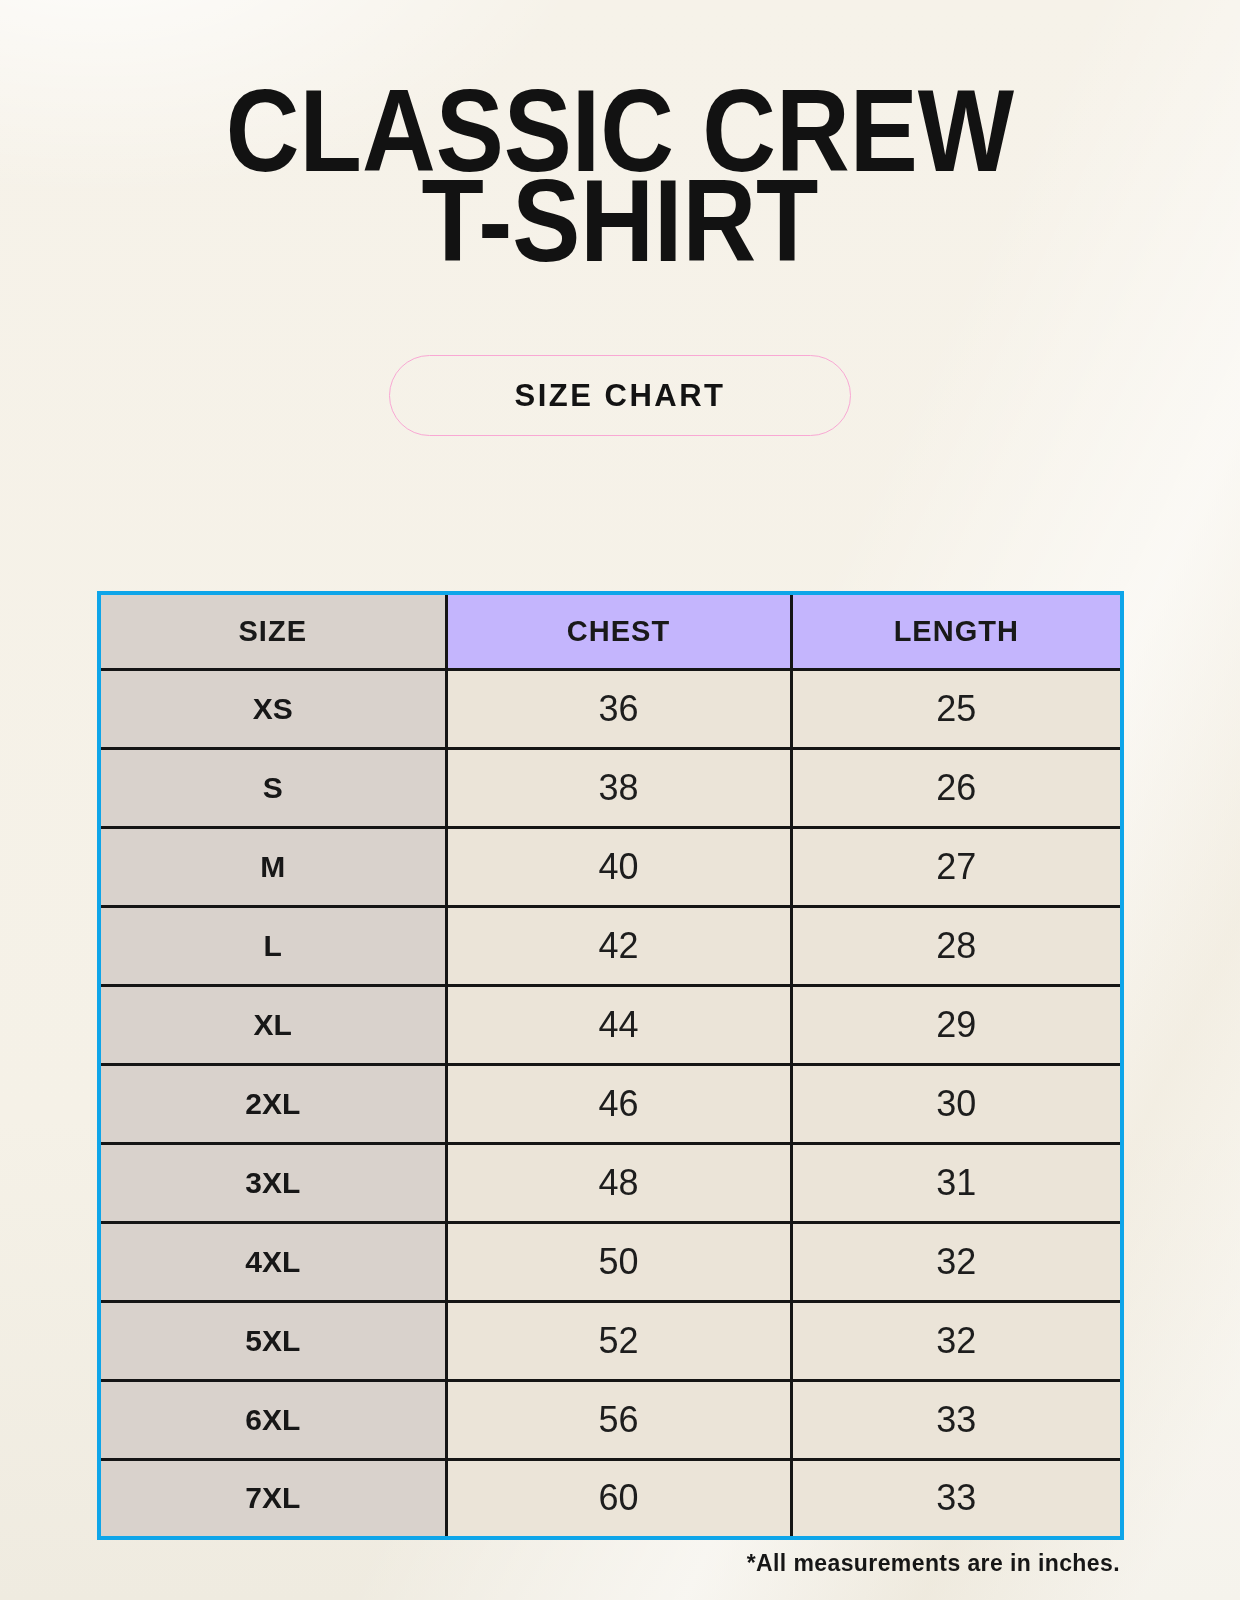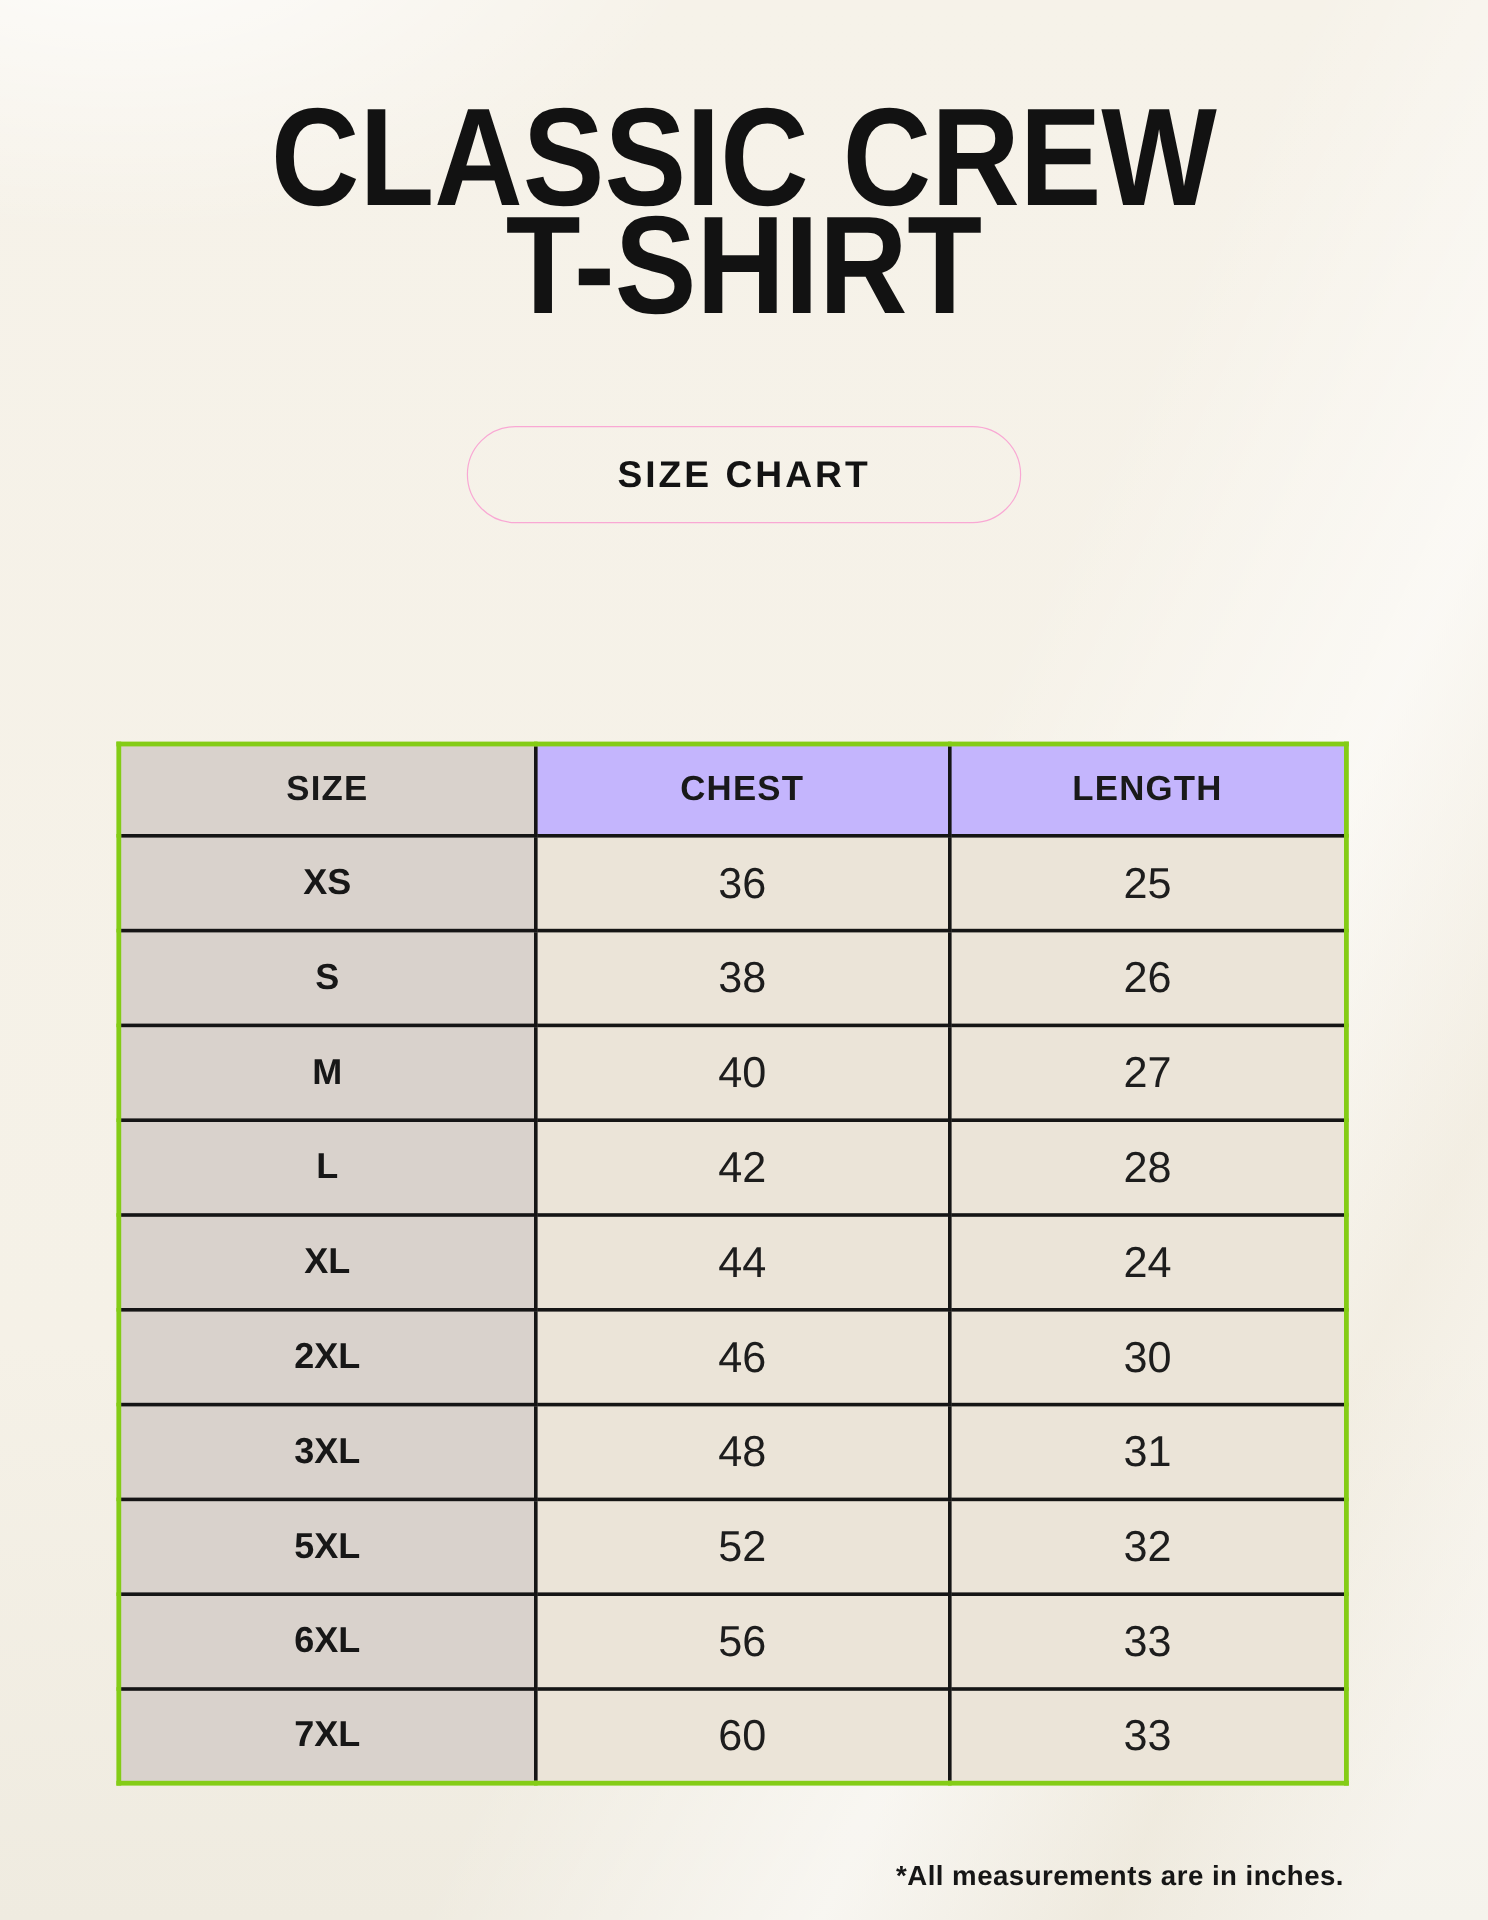--- a/index.html
+++ b/index.html
@@ -41,24 +41,24 @@
     font-size: 31px;
     font-weight: 600;
     letter-spacing: 2.5px;
     color: #131313;
   }
 
   table.size-table {
     border-collapse: collapse;
     position: absolute;
     left: 97px;
-    top: 532px;
+    top: 505px;
     width: 1023px;
     table-layout: fixed;
-    border: 4px solid #84cc16;
+    border: 4px solid #0ea5e9;
   }
   .size-table col.c1 { width: 347px; }
   .size-table col.c2 { width: 345px; }
   .size-table col.c3 { width: 331px; }
   .size-table th, .size-table td {
     border: 3px solid #151515;
     text-align: center;
     vertical-align: middle;
   }
   .size-table thead th {
@@ -140,31 +140,36 @@
           <td>27</td>
         </tr>
         <tr>
           <td class="col-size">L</td>
           <td>42</td>
           <td>28</td>
         </tr>
         <tr>
           <td class="col-size">XL</td>
           <td>44</td>
-          <td>24</td>
+          <td>29</td>
         </tr>
         <tr>
           <td class="col-size">2XL</td>
           <td>46</td>
           <td>30</td>
         </tr>
         <tr>
           <td class="col-size">3XL</td>
           <td>48</td>
           <td>31</td>
+        </tr>
+        <tr>
+          <td class="col-size">4XL</td>
+          <td>50</td>
+          <td>32</td>
         </tr>
         <tr>
           <td class="col-size">5XL</td>
           <td>52</td>
           <td>32</td>
         </tr>
         <tr>
           <td class="col-size">6XL</td>
           <td>56</td>
           <td>33</td>

